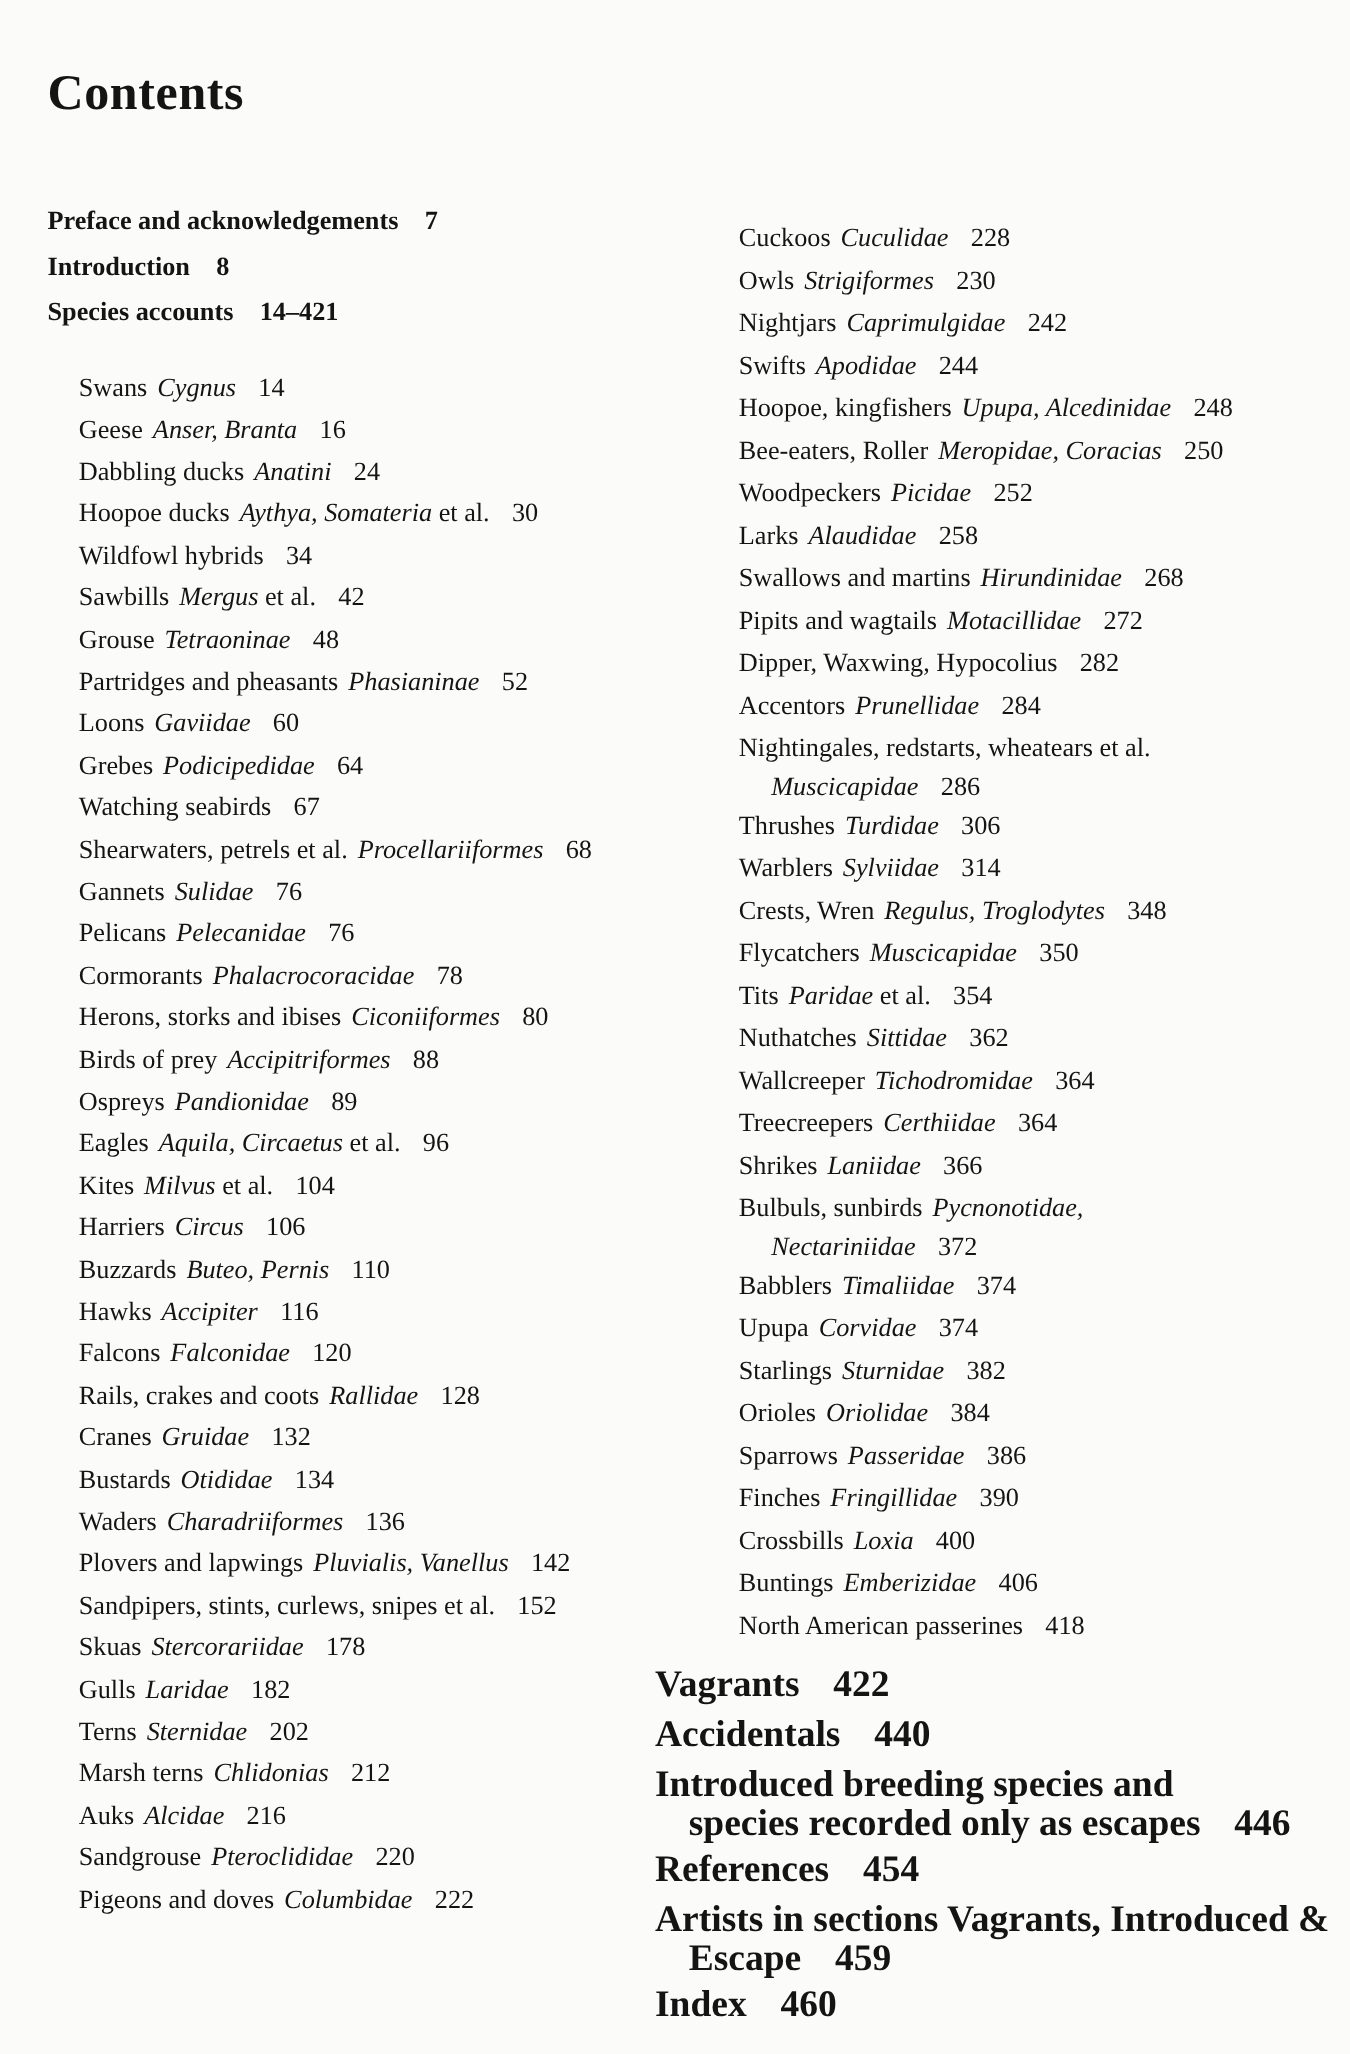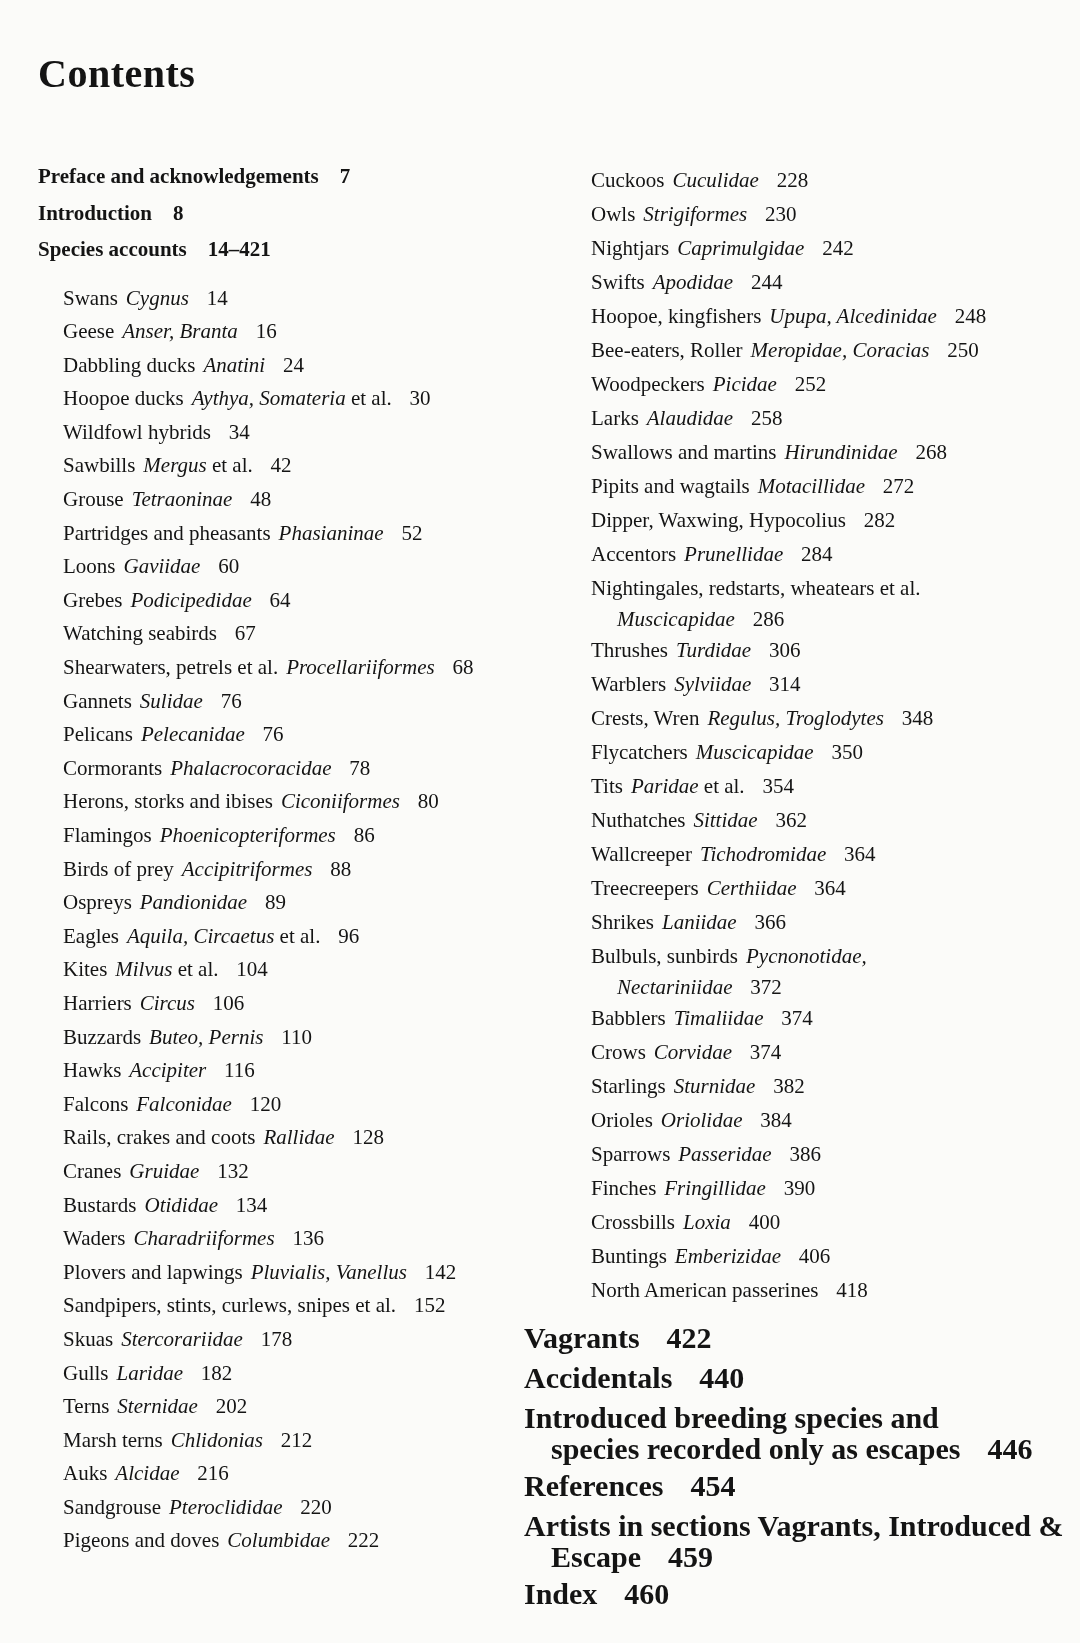--- a/index.html
+++ b/index.html
@@ -43,22 +43,22 @@
   }
   .front-line {
     font-weight: 700;
     font-size: 21px;
     line-height: 36.5px;
     white-space: nowrap;
   }
   .entries {
     padding-left: 25px;
   }
-  .col-left .entries { margin-top: 14px; }
-  .col-right .entries { padding-left: 67px; margin-top: 5px; }
+  .col-left .entries { margin-top: 26px; }
+  .col-right .entries { padding-left: 67px; margin-top: 15px; }
   .entry-line {
     font-size: 21px;
     line-height: 33.6px;
     white-space: nowrap;
   }
   .col-right .entry-line { line-height: 34px; }
   .entry-line.wrap2 {
     padding-left: 26px;
     line-height: 28px;
   }
@@ -106,21 +106,20 @@
           <div class="entry-line"><span class="common">Grouse</span><span class="latin">Tetraoninae</span><span class="pg">48</span></div>
           <div class="entry-line"><span class="common">Partridges and pheasants</span><span class="latin">Phasianinae</span><span class="pg">52</span></div>
           <div class="entry-line"><span class="common">Loons</span><span class="latin">Gaviidae</span><span class="pg">60</span></div>
           <div class="entry-line"><span class="common">Grebes</span><span class="latin">Podicipedidae</span><span class="pg">64</span></div>
           <div class="entry-line"><span class="common">Watching seabirds</span><span class="pg">67</span></div>
           <div class="entry-line"><span class="common">Shearwaters, petrels et al.</span><span class="latin">Procellariiformes</span><span class="pg">68</span></div>
           <div class="entry-line"><span class="common">Gannets</span><span class="latin">Sulidae</span><span class="pg">76</span></div>
           <div class="entry-line"><span class="common">Pelicans</span><span class="latin">Pelecanidae</span><span class="pg">76</span></div>
           <div class="entry-line"><span class="common">Cormorants</span><span class="latin">Phalacrocoracidae</span><span class="pg">78</span></div>
           <div class="entry-line"><span class="common">Herons, storks and ibises</span><span class="latin">Ciconiiformes</span><span class="pg">80</span></div>
-          <div class="entry-line"><span class="common">Flamingos</span><span class="latin">Phoenicopteriformes</span><span class="pg">86</span></div>
           <div class="entry-line"><span class="common">Birds of prey</span><span class="latin">Accipitriformes</span><span class="pg">88</span></div>
           <div class="entry-line"><span class="common">Ospreys</span><span class="latin">Pandionidae</span><span class="pg">89</span></div>
           <div class="entry-line"><span class="common">Eagles</span><span class="latin">Aquila, Circaetus</span><span class="suffix">et al.</span><span class="pg">96</span></div>
           <div class="entry-line"><span class="common">Kites</span><span class="latin">Milvus</span><span class="suffix">et al.</span><span class="pg">104</span></div>
           <div class="entry-line"><span class="common">Harriers</span><span class="latin">Circus</span><span class="pg">106</span></div>
           <div class="entry-line"><span class="common">Buzzards</span><span class="latin">Buteo, Pernis</span><span class="pg">110</span></div>
           <div class="entry-line"><span class="common">Hawks</span><span class="latin">Accipiter</span><span class="pg">116</span></div>
           <div class="entry-line"><span class="common">Falcons</span><span class="latin">Falconidae</span><span class="pg">120</span></div>
           <div class="entry-line"><span class="common">Rails, crakes and coots</span><span class="latin">Rallidae</span><span class="pg">128</span></div>
           <div class="entry-line"><span class="common">Cranes</span><span class="latin">Gruidae</span><span class="pg">132</span></div>
@@ -158,21 +157,21 @@
           <div class="entry-line"><span class="common">Crests, Wren</span><span class="latin">Regulus, Troglodytes</span><span class="pg">348</span></div>
           <div class="entry-line"><span class="common">Flycatchers</span><span class="latin">Muscicapidae</span><span class="pg">350</span></div>
           <div class="entry-line"><span class="common">Tits</span><span class="latin">Paridae</span><span class="suffix">et al.</span><span class="pg">354</span></div>
           <div class="entry-line"><span class="common">Nuthatches</span><span class="latin">Sittidae</span><span class="pg">362</span></div>
           <div class="entry-line"><span class="common">Wallcreeper</span><span class="latin">Tichodromidae</span><span class="pg">364</span></div>
           <div class="entry-line"><span class="common">Treecreepers</span><span class="latin">Certhiidae</span><span class="pg">364</span></div>
           <div class="entry-line"><span class="common">Shrikes</span><span class="latin">Laniidae</span><span class="pg">366</span></div>
           <div class="entry-line"><span class="common">Bulbuls, sunbirds</span><span class="latin">Pycnonotidae,</span></div>
           <div class="entry-line wrap2"><span class="latin">Nectariniidae</span><span class="pg">372</span></div>
           <div class="entry-line"><span class="common">Babblers</span><span class="latin">Timaliidae</span><span class="pg">374</span></div>
-          <div class="entry-line"><span class="common">Crows</span><span class="latin">Corvidae</span><span class="pg">374</span></div>
+          <div class="entry-line"><span class="common">Upupa</span><span class="latin">Corvidae</span><span class="pg">374</span></div>
           <div class="entry-line"><span class="common">Starlings</span><span class="latin">Sturnidae</span><span class="pg">382</span></div>
           <div class="entry-line"><span class="common">Orioles</span><span class="latin">Oriolidae</span><span class="pg">384</span></div>
           <div class="entry-line"><span class="common">Sparrows</span><span class="latin">Passeridae</span><span class="pg">386</span></div>
           <div class="entry-line"><span class="common">Finches</span><span class="latin">Fringillidae</span><span class="pg">390</span></div>
           <div class="entry-line"><span class="common">Crossbills</span><span class="latin">Loxia</span><span class="pg">400</span></div>
           <div class="entry-line"><span class="common">Buntings</span><span class="latin">Emberizidae</span><span class="pg">406</span></div>
           <div class="entry-line"><span class="common">North American passerines</span><span class="pg">418</span></div>
         </div>
       <div id="back-sections" class="back-matter">
           <div class="section-block">

